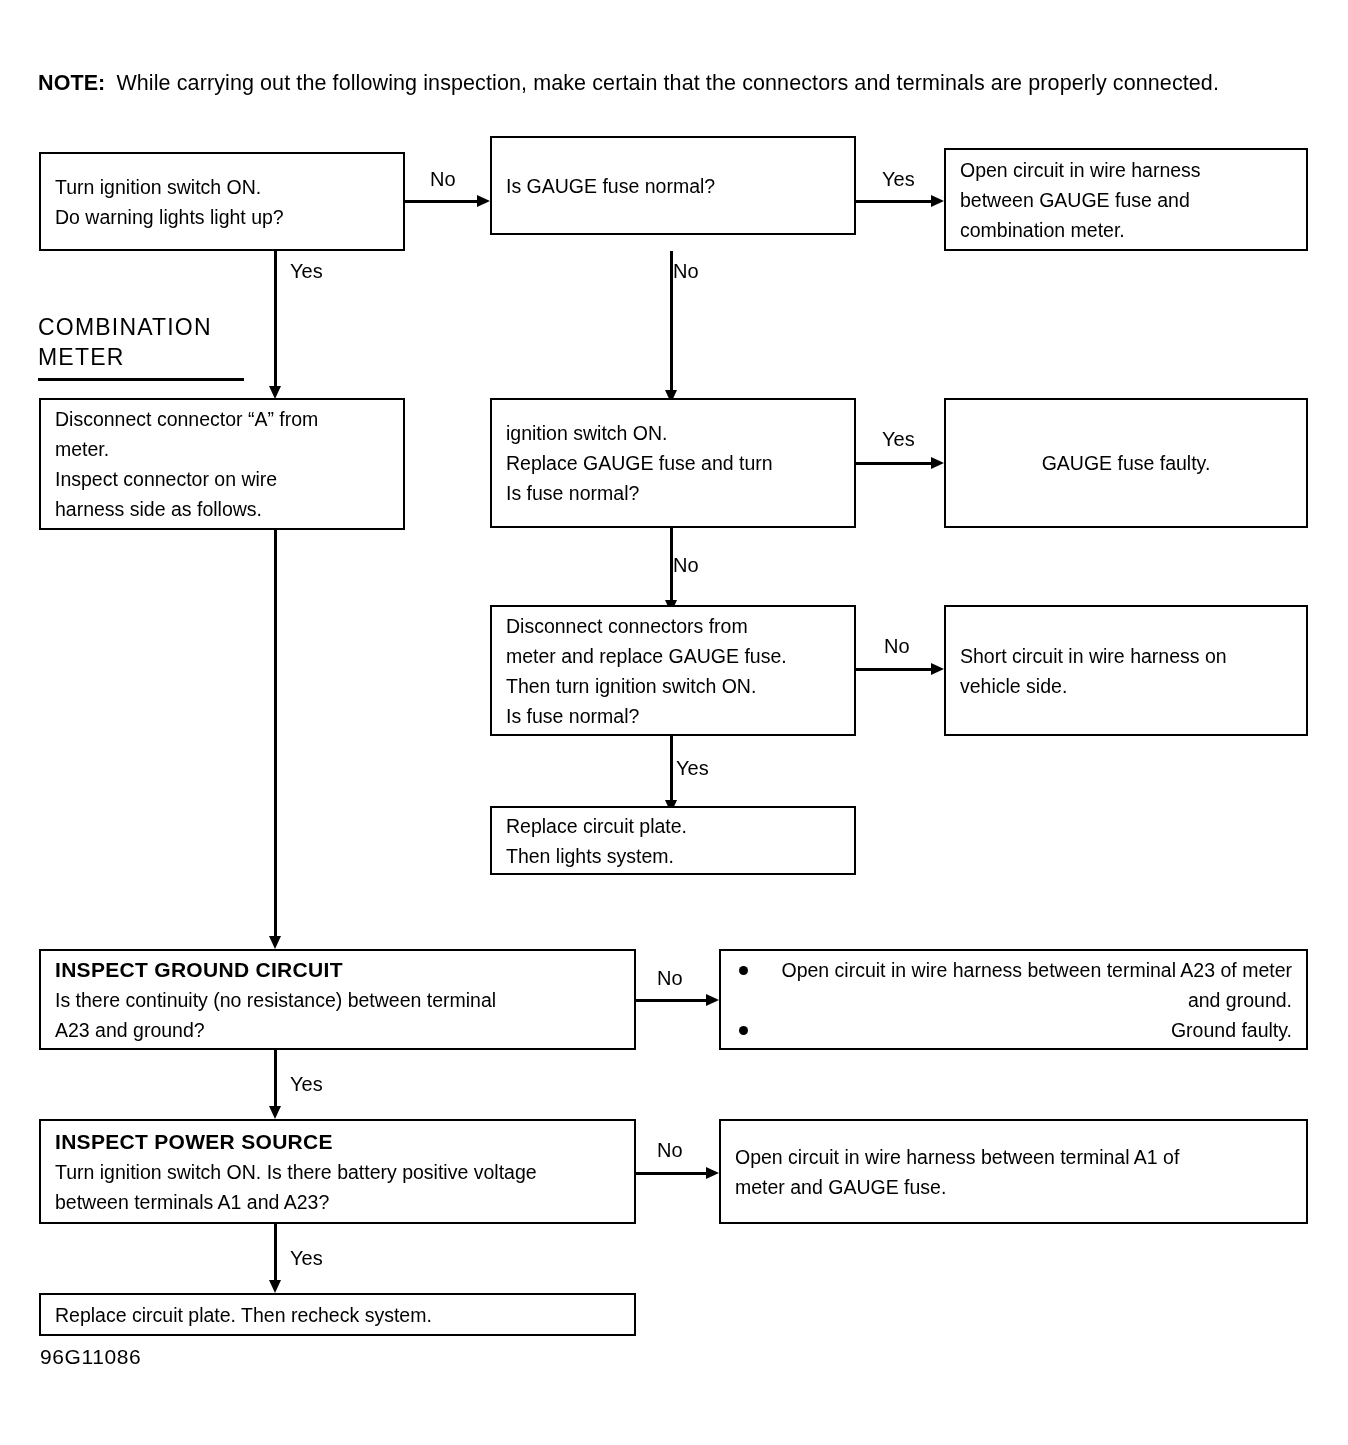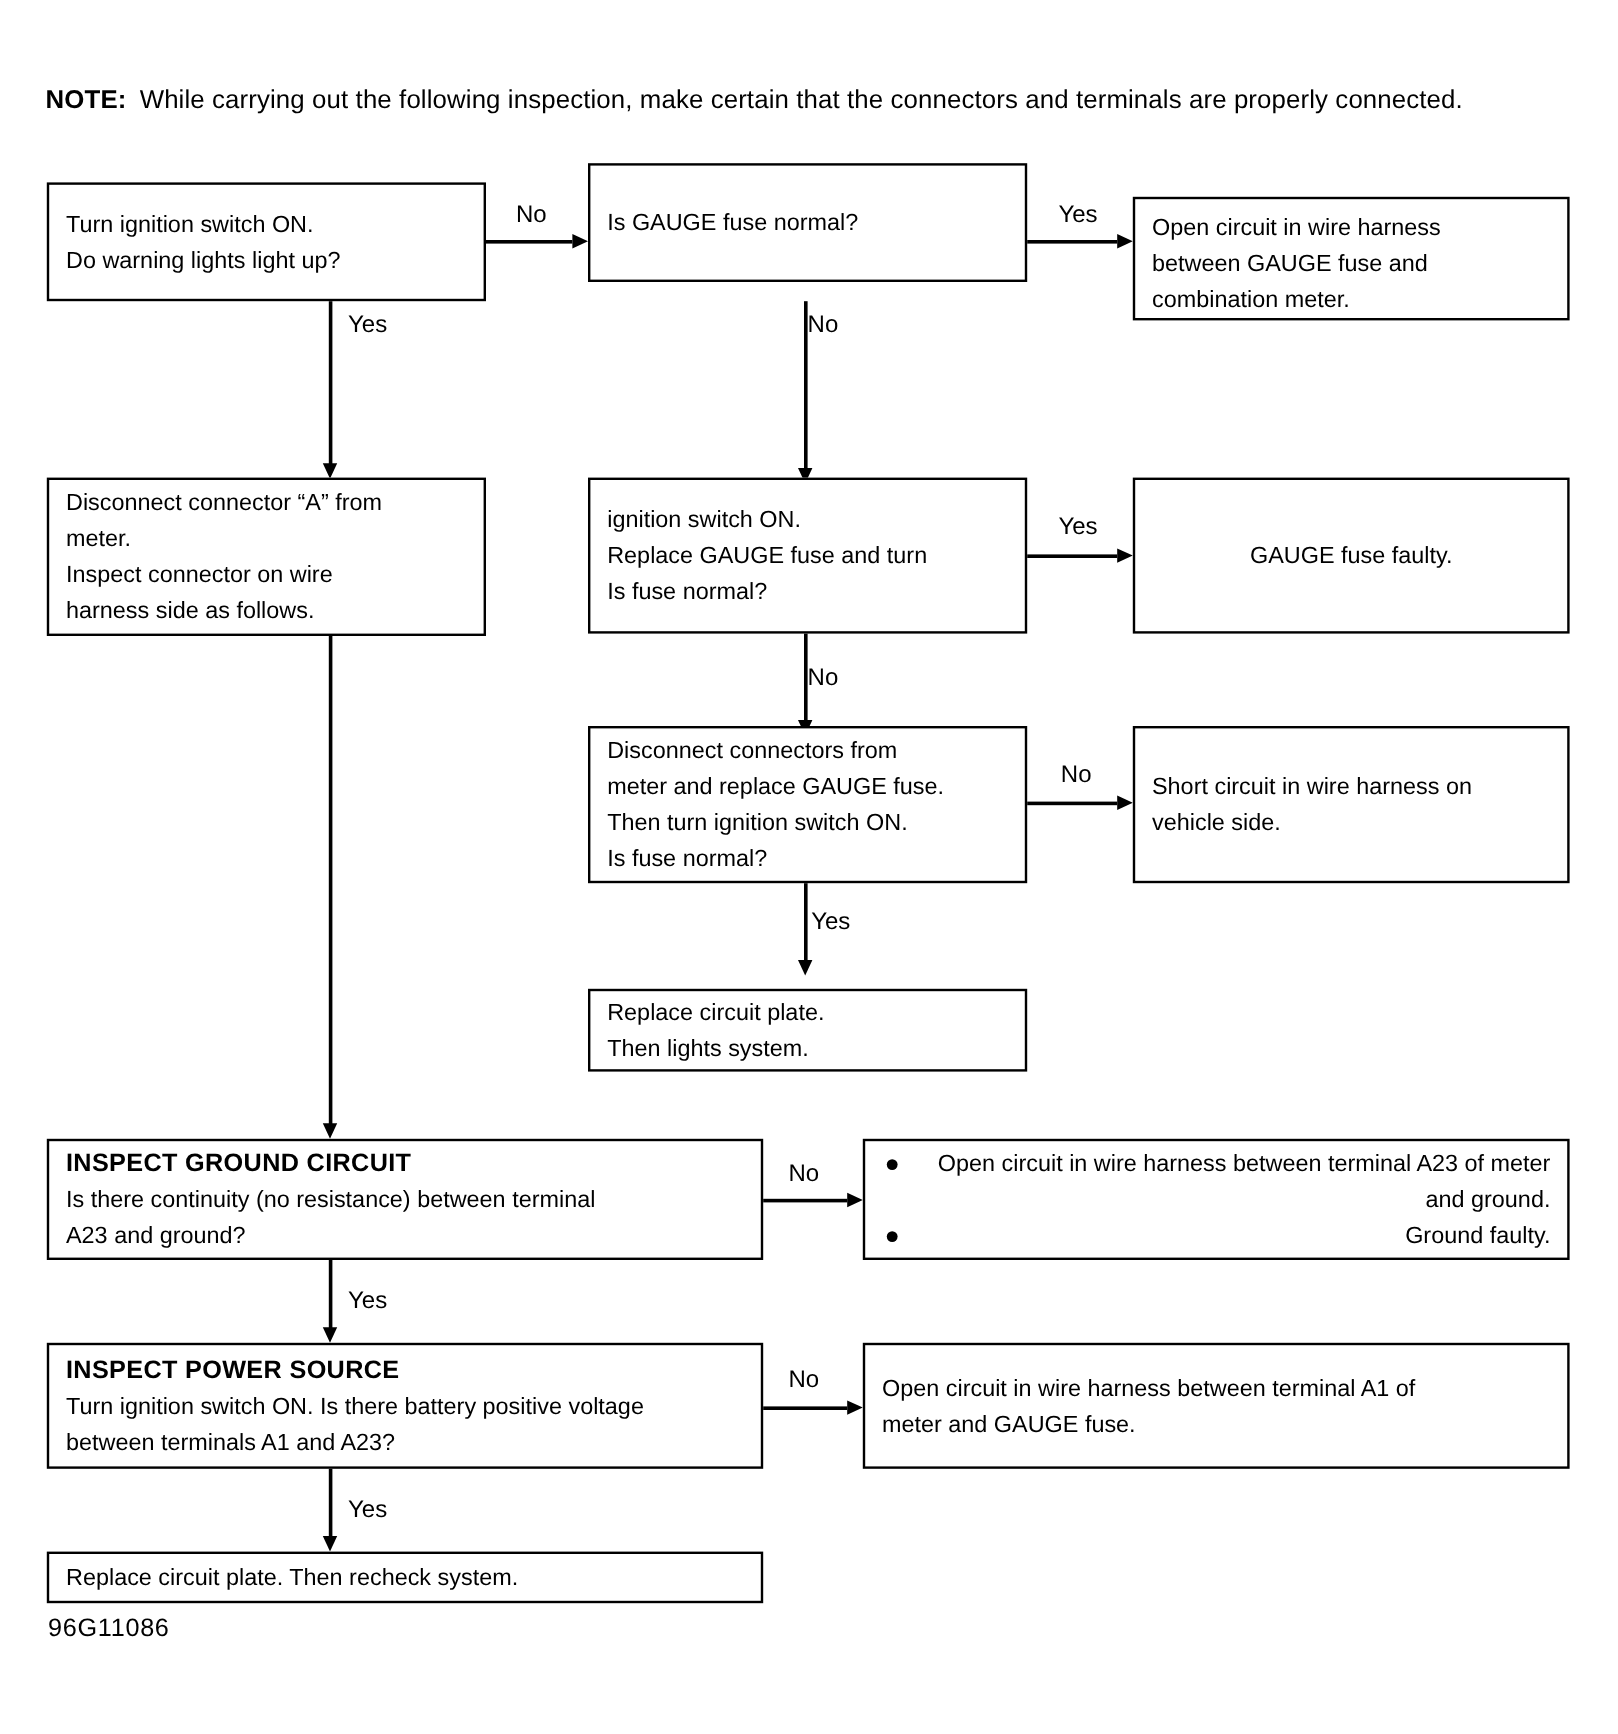--- a/index.html
+++ b/index.html
@@ -138,20 +138,25 @@
 </style>
 </head>
 <body>
 
 <div id="page">
 
   <div class="note">
     <span class="note-label">NOTE:</span><span>While carrying out the following inspection, make certain that the connectors and terminals are properly connected.</span>
   </div>
 
+  <div class="section-title" style="left:38px; top:312px;">
+    <div>COMBINATION</div>
+    <div>METER</div>
+    <div class="rule"></div>
+  </div>
 
   <div class="box" style="left:39px; top:152px; width:366px; height:99px;">
     <div class="lines">
       <div class="line">Turn ignition switch ON.</div>
       <div class="line">Do warning lights light up?</div>
     </div>
   </div>
 
   <div class="hline" style="left:405px; top:200px; width:72px;"></div>
   <div class="arrow-right" style="left:477px; top:195px;"></div>
@@ -160,21 +165,21 @@
   <div class="box" style="left:490px; top:136px; width:366px; height:99px;">
     <div class="lines">
       <div class="line">Is GAUGE fuse normal?</div>
     </div>
   </div>
 
   <div class="hline" style="left:856px; top:200px; width:75px;"></div>
   <div class="arrow-right" style="left:931px; top:195px;"></div>
   <div class="edge-label" style="left:882px; top:168px;">Yes</div>
 
-  <div class="box" style="left:944px; top:164px; width:364px; height:103px;justify-content:flex-end;">
+  <div class="box" style="left:944px; top:148px; width:364px; height:103px;">
     <div class="lines">
       <div class="line">Open circuit in wire harness</div>
       <div class="line">between GAUGE fuse and</div>
       <div class="line">combination meter.</div>
     </div>
   </div>
 
   <div class="vline" style="left:274px; top:251px; height:137px;"></div>
   <div class="arrow-down" style="left:269px; top:386px;"></div>
   <div class="edge-label" style="left:290px; top:260px;">Yes</div>
@@ -231,21 +236,21 @@
     <div class="lines">
       <div class="line">Short circuit in wire harness on</div>
       <div class="line">vehicle side.</div>
     </div>
   </div>
 
   <div class="vline" style="left:670px; top:736px; height:72px;"></div>
   <div class="arrow-down" style="left:665px; top:800px;"></div>
   <div class="edge-label" style="left:676px; top:757px;">Yes</div>
 
-  <div class="box" style="left:490px; top:824px; width:366px; height:69px;">
+  <div class="box" style="left:490px; top:806px; width:366px; height:69px;">
     <div class="lines">
       <div class="line">Replace circuit plate.</div>
       <div class="line">Then lights system.</div>
     </div>
   </div>
 
   <div class="vline" style="left:274px; top:530px; height:412px;"></div>
   <div class="arrow-down" style="left:269px; top:936px;"></div>
 
   <div class="box" style="left:39px; top:949px; width:597px; height:101px;">

